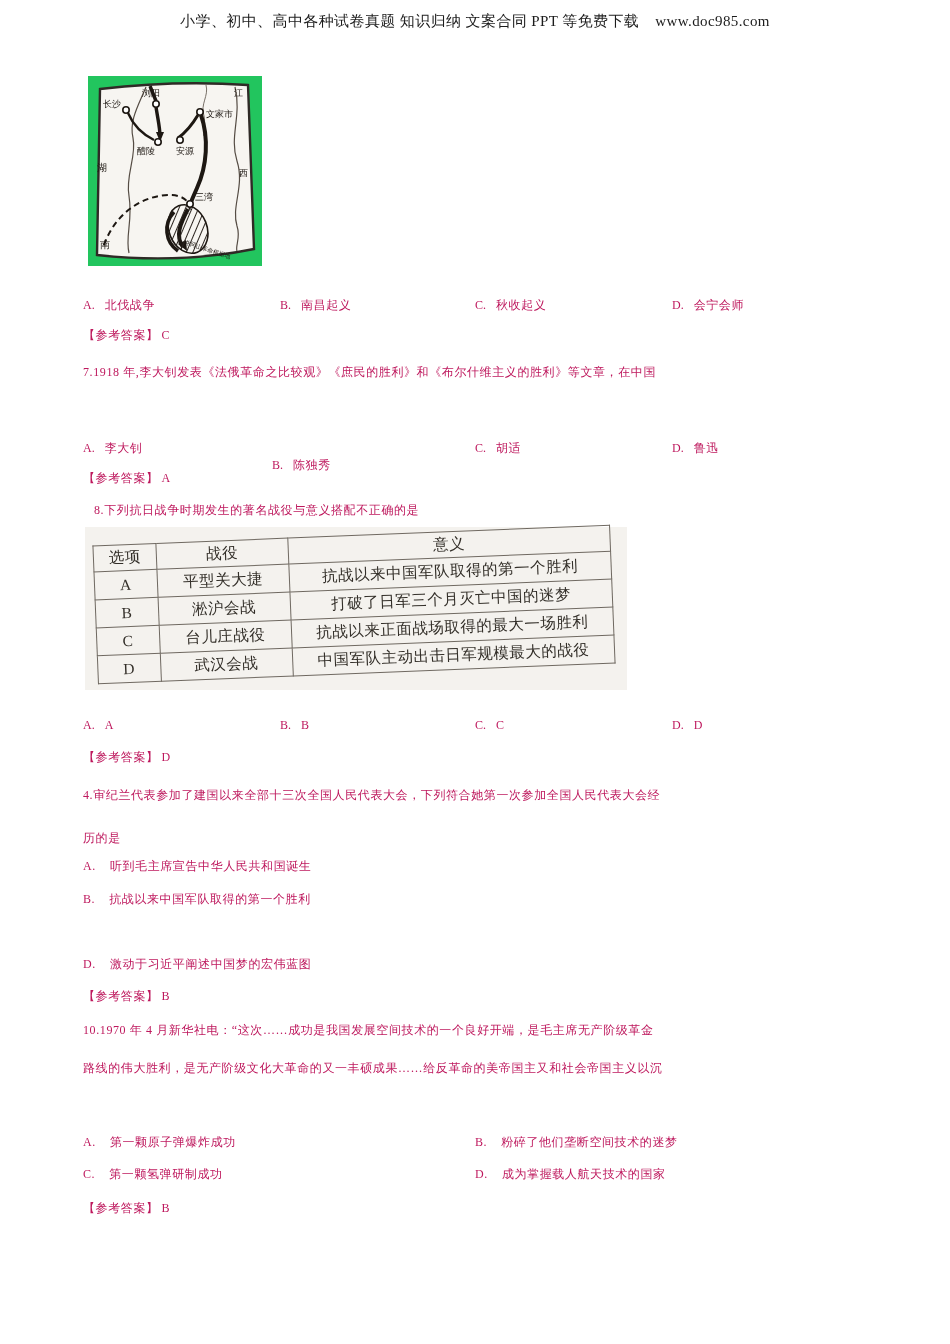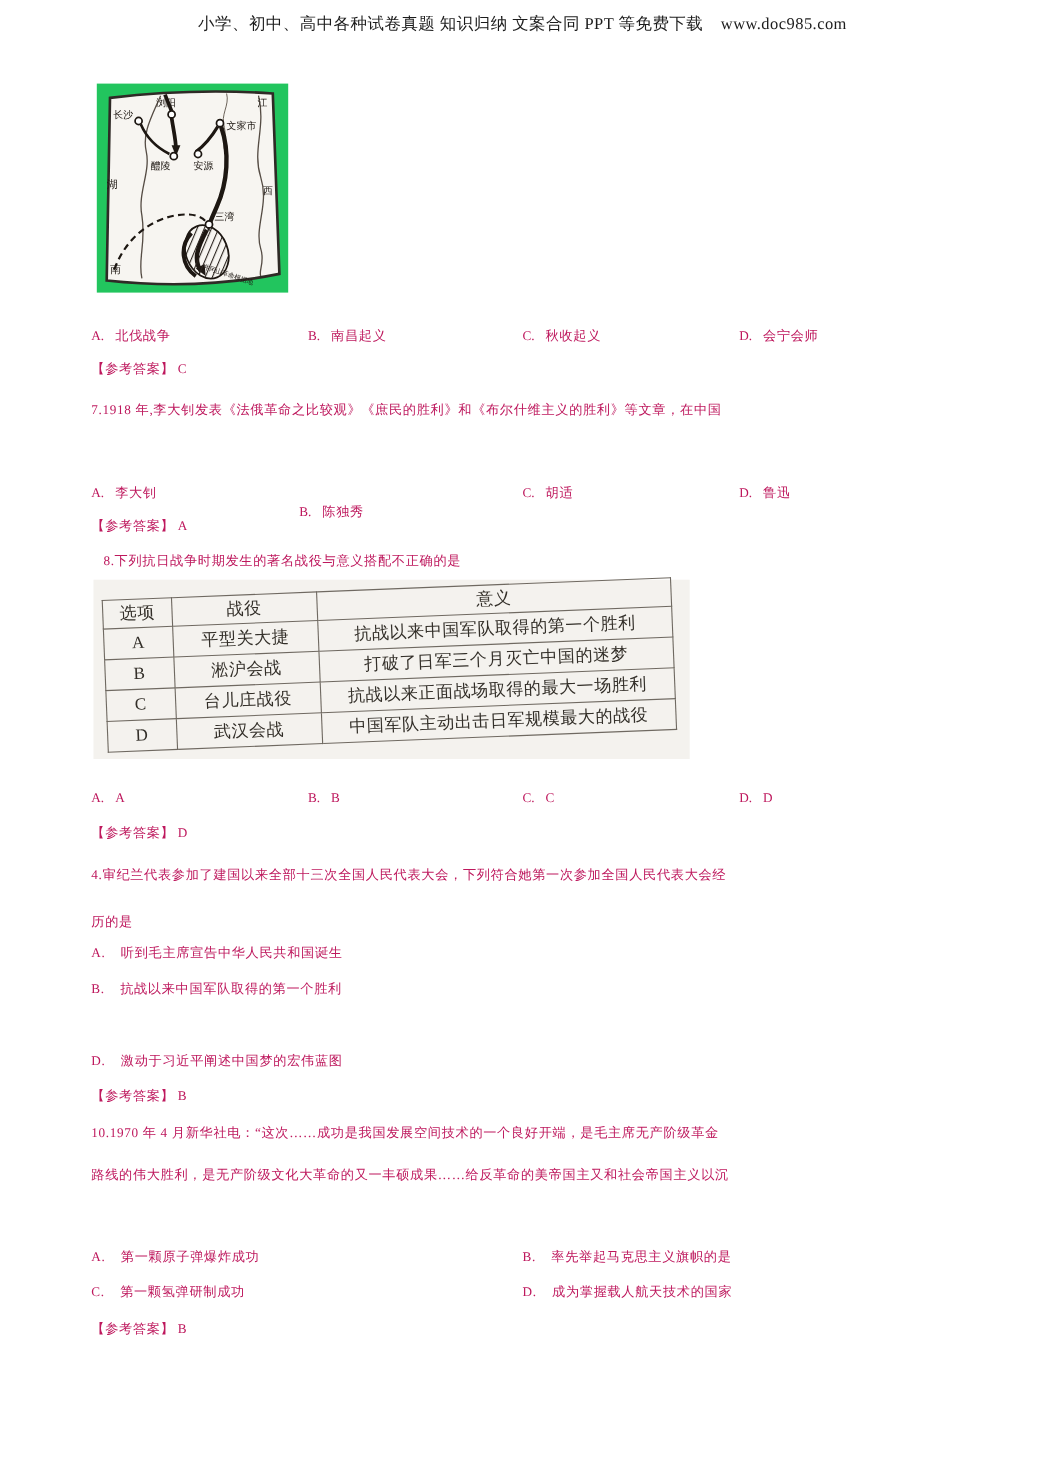--- a/index.html
+++ b/index.html
@@ -163,18 +163,18 @@
   <div class="line" style="left:83px;top:783px;">4.审纪兰代表参加了建国以来全部十三次全国人民代表大会，下列符合她第一次参加全国人民代表大会经</div>
   <div class="line" style="left:83px;top:826px;">历的是</div>
   <div class="line optwide" style="left:83px;top:854px;"><span class="key">A.</span><span>听到毛主席宣告中华人民共和国诞生</span></div>
   <div class="line optwide" style="left:83px;top:887px;"><span class="key">B.</span><span>抗战以来中国军队取得的第一个胜利</span></div>
   <div class="line optwide" style="left:83px;top:952px;"><span class="key">D.</span><span>激动于习近平阐述中国梦的宏伟蓝图</span></div>
   <div class="line ansline" style="left:83px;top:984px;"><span>【参考答案】</span><span class="aletter">B</span></div>
 
   <div class="line" style="left:83px;top:1018px;">10.1970 年 4 月新华社电：“这次……成功是我国发展空间技术的一个良好开端，是毛主席无产阶级革金</div>
   <div class="line" style="left:83px;top:1056px;">路线的伟大胜利，是无产阶级文化大革命的又一丰硕成果……给反革命的美帝国主又和社会帝国主义以沉</div>
   <div class="line optwide" style="left:83px;top:1130px;"><span class="key">A.</span><span>第一颗原子弹爆炸成功</span></div>
-  <div class="line optwide" style="left:475px;top:1130px;"><span class="key">B.</span><span>率先举起马克思主义旗帜的是</span></div>
+  <div class="line optwide" style="left:475px;top:1130px;"><span class="key">B.</span><span>粉碎了他们垄断空间技术的迷梦</span></div>
   <div class="line optwide" style="left:83px;top:1162px;"><span class="key">C.</span><span>第一颗氢弹研制成功</span></div>
   <div class="line optwide" style="left:475px;top:1162px;"><span class="key">D.</span><span>成为掌握载人航天技术的国家</span></div>
   <div class="line ansline" style="left:83px;top:1196px;"><span>【参考答案】</span><span class="aletter">B</span></div>
 
 </div>
 
 </body></html>

